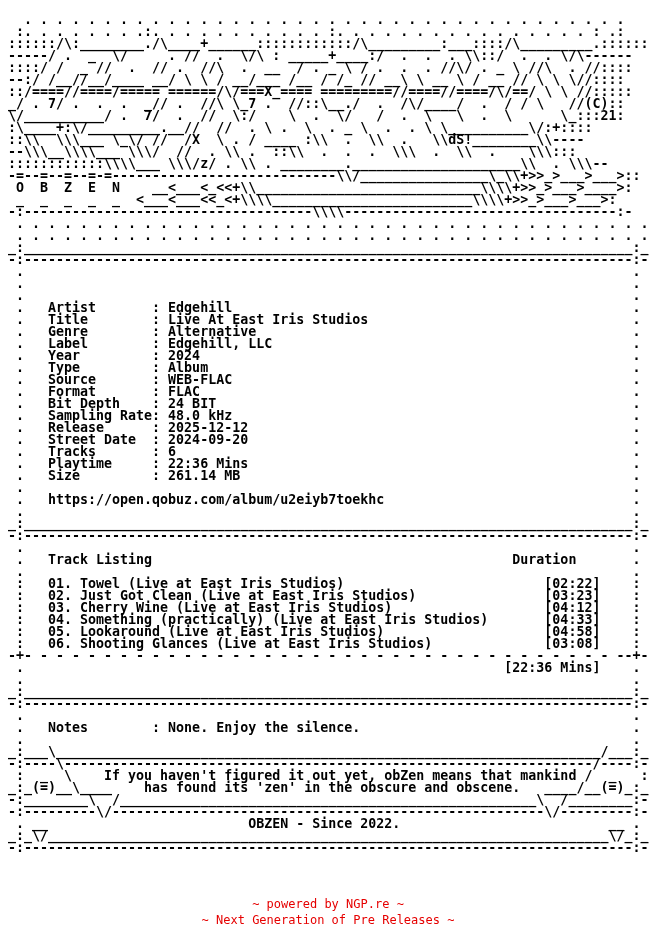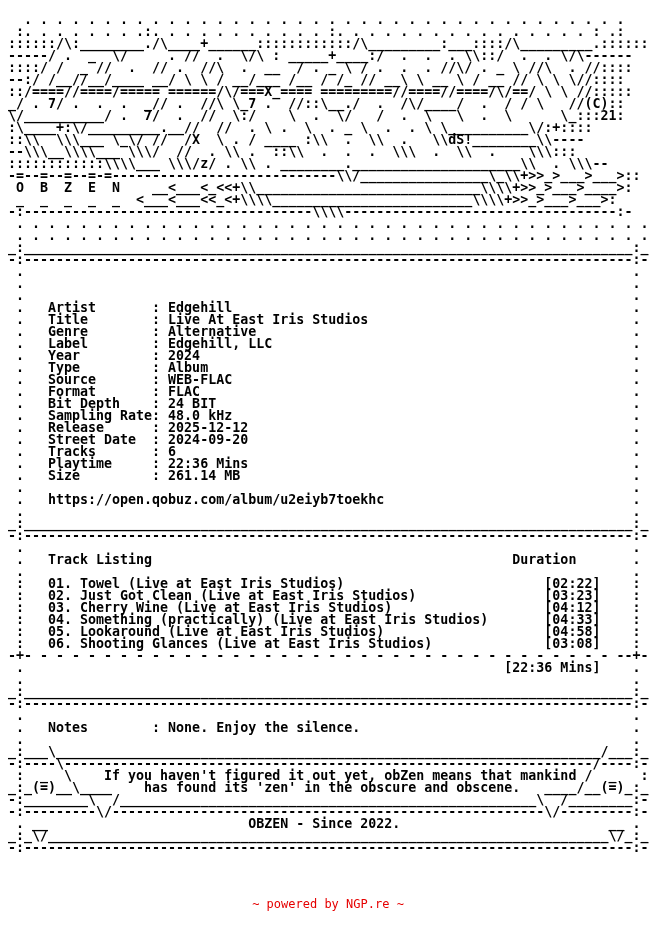--- a/index.html
+++ b/index.html
@@ -94,13 +94,14 @@
 _:_(=)__\____    has found its 'zen' in the obscure and obscene.   ____/__(=)_:_
 -:________\  /____________________________________________________\  /________:-
 -:---------\/------------------------------------------------------\/---------:-
  . __                         OBZEN - Since 2022.                          __ .
 _:_\/______________________________________________________________________\/_:_
 -:----------------------------------------------------------------------------:-</pre>
 </div>
 
 <div class="credits" id="credits" style="color: rgb(230, 0, 0);">
   <div>~ powered by NGP.re ~</div>
+  <div>~ Next Generation of Pre Releases ~</div>
 </div>
 
 </body></html>

